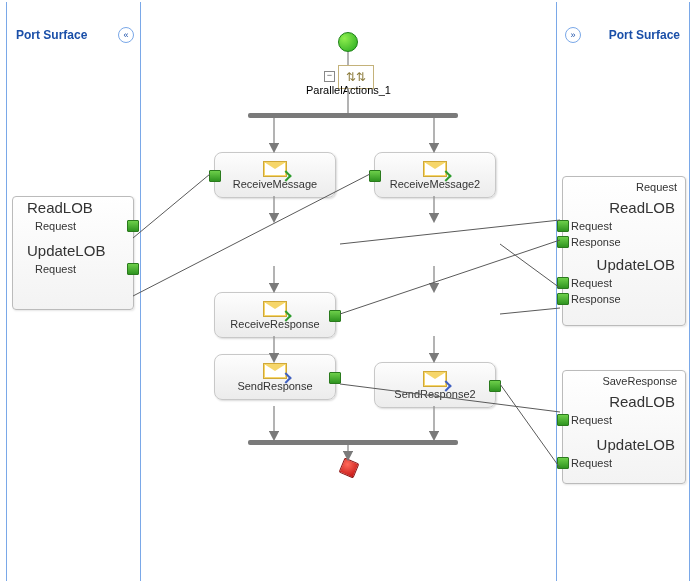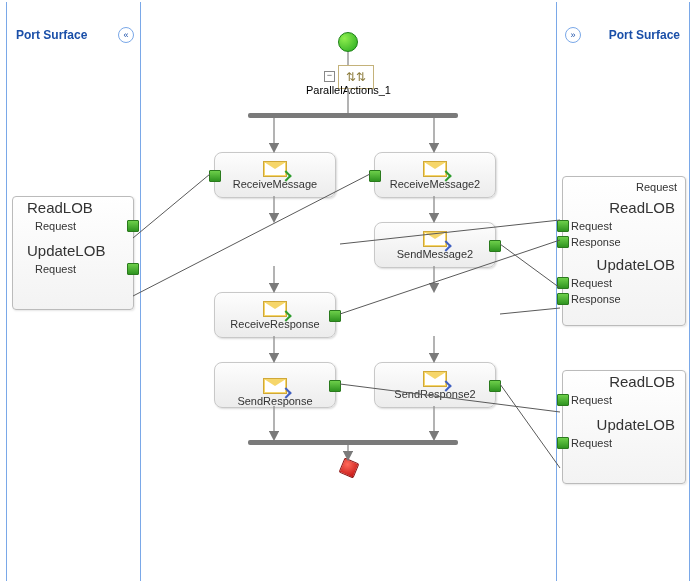--- a/index.html
+++ b/index.html
@@ -249,34 +249,29 @@
     <div class="shape-connector-r" style="left:-6px; top:17px;"></div>
   </div>
 
   <div class="action-shape" style="left:374px; top:152px;">
     <div class="envelope env-receive"></div>
     <div class="action-label">ReceiveMessage2</div>
     <div class="shape-connector-r" style="left:-6px; top:17px;"></div>
   </div>
 
 
-  <div class="action-shape" style="left:374px; top:222px;">
-    <div class="envelope env-send"></div>
-    <div class="action-label">SendMessage2</div>
-    <div class="shape-connector-r" style="right:-6px; top:17px;"></div>
-  </div>
 
   <div class="action-shape" style="left:214px; top:292px;">
     <div class="envelope env-receive"></div>
     <div class="action-label">ReceiveResponse</div>
     <div class="shape-connector-r" style="right:-6px; top:17px;"></div>
   </div>
 
 
-  <div class="action-shape" style="left:214px; top:362px;justify-content:flex-end;">
+  <div class="action-shape" style="left:214px; top:354px;">
     <div class="envelope env-send"></div>
     <div class="action-label">SendResponse</div>
     <div class="shape-connector-r" style="right:-6px; top:17px;"></div>
   </div>
 
   <div class="action-shape" style="left:374px; top:362px;">
     <div class="envelope env-send"></div>
     <div class="action-label">SendResponse2</div>
     <div class="shape-connector-r" style="right:-6px; top:17px;"></div>
   </div>
@@ -316,20 +311,21 @@
       <div class="port-connector" style="left:-6px; top:2px;"></div>
       <span>Request</span>
     </div>
     <div class="port-msg" style="padding-left:8px;">
       <div class="port-connector" style="left:-6px; top:2px;"></div>
       <span>Response</span>
     </div>
   </div>
 
   <div class="port-box" style="left:562px; top:370px; width:122px; height:112px;">
+    <div class="port-title" style="text-align:right;">SaveResponse</div>
     <div class="port-op" style="text-align:right; padding-right:10px; padding-left:8px;">ReadLOB</div>
     <div class="port-msg" style="padding-left:8px;">
       <div class="port-connector" style="left:-6px; top:2px;"></div>
       <span>Request</span>
     </div>
     <div style="height:6px;"></div>
     <div class="port-op" style="text-align:right; padding-right:10px; padding-left:8px;">UpdateLOB</div>
     <div class="port-msg" style="padding-left:8px;">
       <div class="port-connector" style="left:-6px; top:2px;"></div>
       <span>Request</span>

